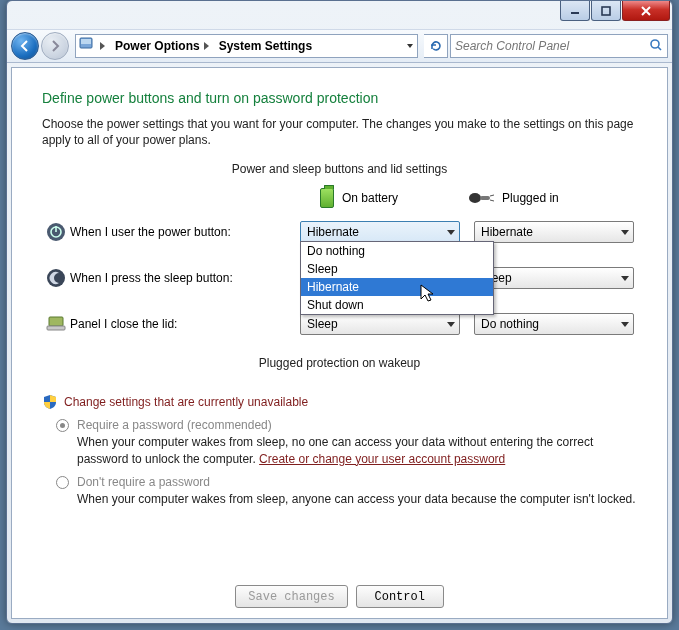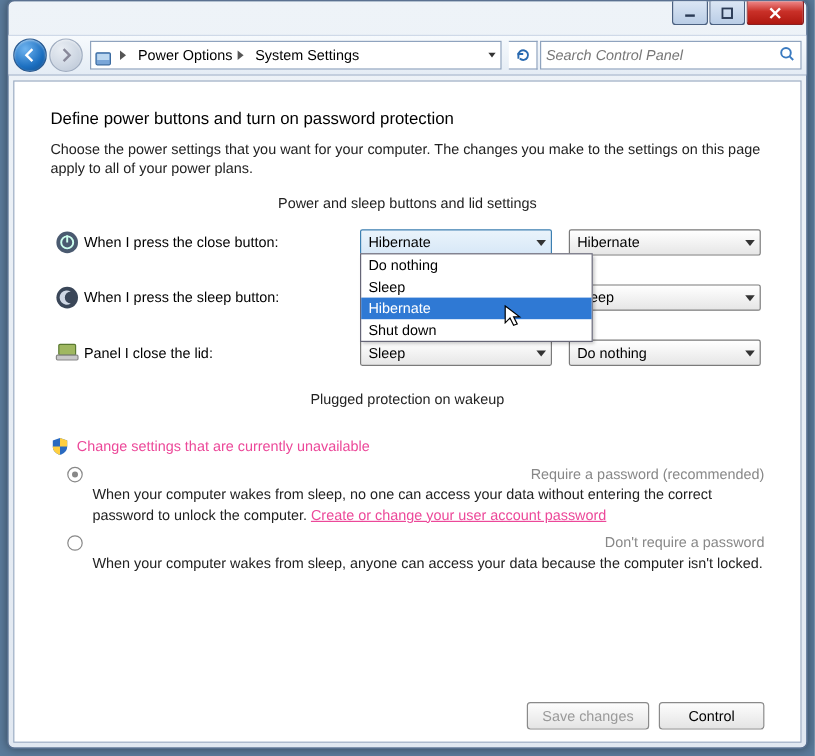--- a/index.html
+++ b/index.html
@@ -67,22 +67,23 @@
     box-shadow: inset 0 1px 2px rgba(255,255,255,.5);
   }
   .navbtn.disabled {
     background: radial-gradient(circle at 35% 30%, #e8edf3,#cdd6e2 60%,#b8c3d3);
     border-color:#a0adc0;
   }
   .addrbar {
     flex:1; height:24px;
     border:1px solid #8fa3be;
     background:#fff;
-    display:flex; align-items:flex-end;
+    display:flex; align-items:flex-start;
     margin:0 4px;
+    font-weight:bold;
   }
   .addr-icon {
     width:20px; display:flex; align-items:center; justify-content:center;
   }
   .crumb {
     padding:0 6px 0 4px;
     display:flex; align-items:center; gap:4px;
     height:100%;
   }
   .crumb .tri {
@@ -117,21 +118,21 @@
   .panel {
     flex:1;
     margin:4px;
     background:#fff;
     border:1px solid #9aabc2;
     padding: 22px 30px 10px 30px;
     position:relative;
     display:flex; flex-direction:column;
   }
   h1.heading {
-    color:#000000;
+    color:#15803d;
     font-size:14px;
     font-weight:400;
     margin:0 0 10px 0;
   }
   .desc { color:#222; margin-bottom:14px; line-height:1.35; }
   .groupline {
     display:flex; align-items:center; color:#222; margin-bottom:12px;flex-direction:column;
   }
   .groupline .rule { flex:1; height:1px; background:#d0d7e2; margin-left:8px; }
   .colheads {
@@ -176,43 +177,44 @@
   }
   .dropdown .opt.sel {
     background:#2f79d4; color:#fff;
   }
   .cursor {
     position:absolute;
     left:378px; top:66px;
     z-index:20;
     pointer-events:none;
   }
-  .linklike { color:#ec4899; cursor:pointer; }
+  .linklike { color:#7f1d1d; cursor:pointer; }
   .linklike.under { text-decoration:underline; }
   .shield { width:16px;height:16px; }
   .pwsec { margin-top:12px; }
   .radio-row { display:flex; gap:8px; margin:8px 0 2px 14px; align-items:flex-start; }
   .radio-row.disabled { color:#888; }
-  .radio-row.disabled .rtitle { color:#888;text-align:right; }
+  .radio-row.disabled .rtitle { color:#888; }
   .radio-row .rtext { flex:1; }
   .radio-row .rtitle { color:#888; }
   .radio-row .rdesc { color:#222; margin-top:2px; line-height:1.35; }
   .fakeradio {
     width:13px;height:13px;border:1px solid #888;border-radius:50%;
     display:inline-flex;align-items:center;justify-content:center;
     margin-top:1px;
     flex:none;
   }
   .fakeradio.checked::after{
     content:"";width:5px;height:5px;border-radius:50%;background:#888;
   }
   .footer {
     margin-top:auto;
-    display:flex; justify-content:flex-end; gap:8px;
+    display:flex; justify-content:center; gap:8px;
     padding-top:10px;
+    font-family:Liberation Mono, monospace;
   }
   .btn {
     min-width:88px; height:23px;
     border:1px solid #8a8a8a;
     border-radius:3px;
     background:linear-gradient(#fdfdfd,#e4e4e4);
     display:flex;align-items:center;justify-content:center;
     padding:0 12px;
   }
   .btn.disabled { color:#9a9a9a; }
@@ -305,32 +307,49 @@
 
   <div class="panel">
     <h1 class="heading">Define power buttons and turn on password protection</h1>
     <div class="desc">Choose the power settings that you want for your computer. The changes you make to the settings on this page apply to all of your power plans.</div>
 
     <div class="groupline">
       <span>Power and sleep buttons and lid settings</span>
       <span class="rule"></span>
     </div>
 
+    <div class="colheads">
+      <div class="colh">
+        <span class="green-batt"></span>
+        <span>On battery</span>
+      </div>
+      <div class="colh">
+        <span class="plug">
+          <svg width="26" height="14">
+              <ellipse cx="7" cy="7" rx="6" ry="5" fill="#333"></ellipse>
+              <rect x="12" y="5" width="10" height="4" rx="2" fill="#777"></rect>
+              <line x1="22" y1="5" x2="26" y2="4" stroke="#555"></line>
+              <line x1="22" y1="9" x2="26" y2="10" stroke="#555"></line>
+            </svg>
+        </span>
+        <span>Plugged in</span>
+      </div>
+    </div>
 
     <div class="settings">
 
       <div class="row">
         <span class="ricon">
           <svg width="20" height="20">
               <circle cx="10" cy="10" r="9" fill="#4a5a70"></circle>
               <circle cx="10" cy="10" r="5" fill="none" stroke="#cfe" stroke-width="1.6"></circle>
               <line x1="10" y1="4" x2="10" y2="10" stroke="#cfe" stroke-width="1.6"></line>
             </svg>
         </span>
-        <span class="rlabel">When I press the close button:</span>
+        <span class="rlabel">When I user the power button:</span>
         <div class="combo open">
           <span>Hibernate</span>
           <span class="ctri"></span>
         </div>
         <div class="combo">
           <span>Hibernate</span>
           <span class="ctri"></span>
         </div>
       </div>
 

